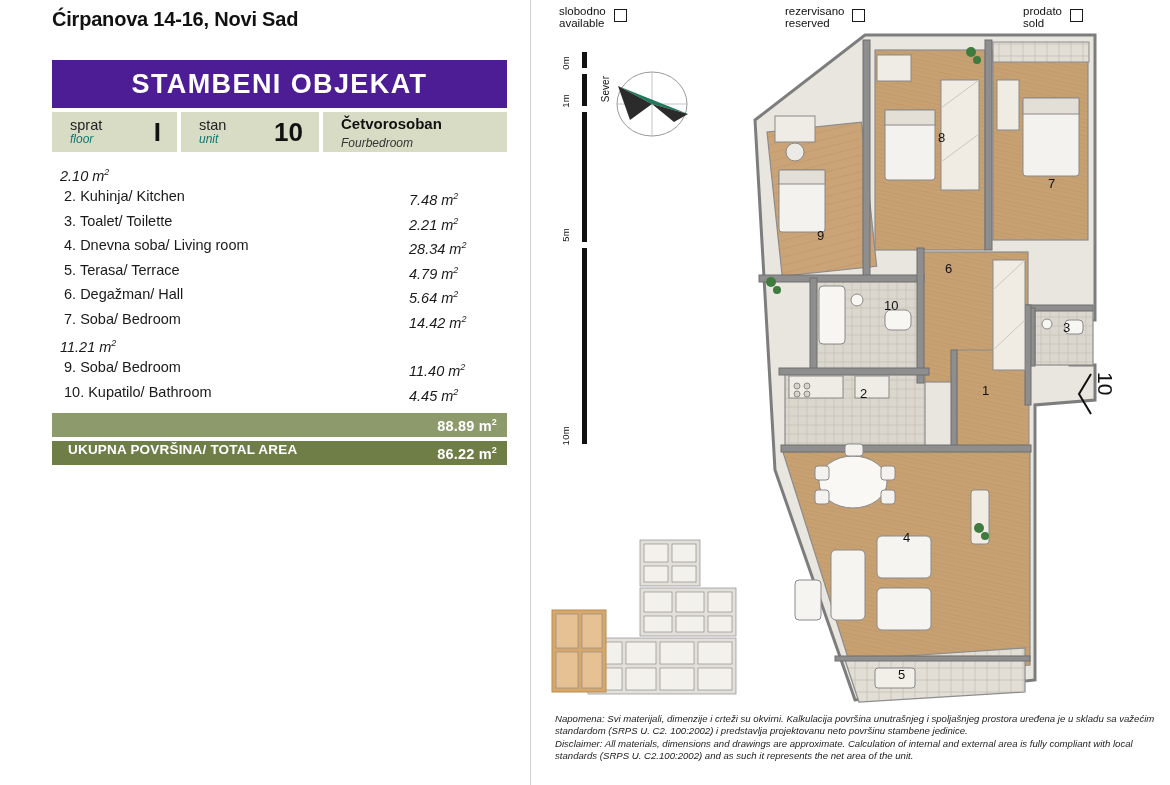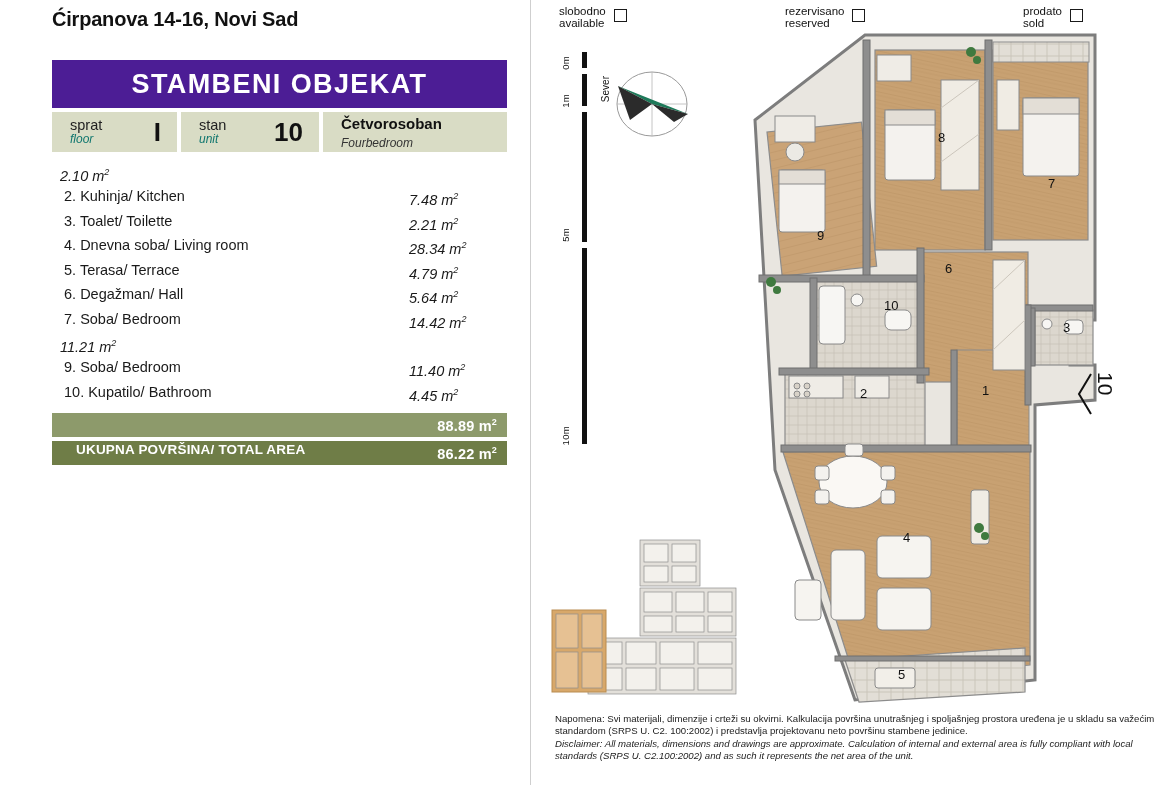--- a/index.html
+++ b/index.html
@@ -96,21 +96,21 @@
     height: 24px;
     display: flex;
     align-items: center;
     color: #ffffff;
     font-size: 13.5px;
     font-weight: bold;
     letter-spacing: 0.2px;
   }
   .total-bar.green { background: #8d9a6b; }
   .total-bar.green2 { background: #6f7d47; margin-top: 4px; }
-  .total-bar .lbl { padding-left: 24px; margin-top: 48px; }
+  .total-bar .lbl { padding-left: 16px; margin-top: 48px; }
   .total-bar .val { margin-left: auto; padding-right: 10px; font-size: 14.5px; }
   .total-bar .val sup { font-size: 9px; vertical-align: super; }
 
   
   #divider {
     position: absolute;
     left: 530px; top: 0;
     width: 1px; height: 785px;
     background: #cfcfcf;
   }
@@ -215,21 +215,21 @@
 
   
   #disclaimer {
     position: absolute;
     left: 555px; top: 713px;
     width: 600px;
     font-size: 9.6px;
     line-height: 11.6px;
     color: #222;
   }
-  #disclaimer .sr { }
+  #disclaimer .sr { font-style: italic; }
   #disclaimer .en { font-style: italic; margin-top: 2px; }
 </style>
 </head>
 <body>
 
 <div id="left-panel">
 
   <div id="address-title">Ćirpanova 14-16, Novi Sad</div>
 
   <div id="info-card">

